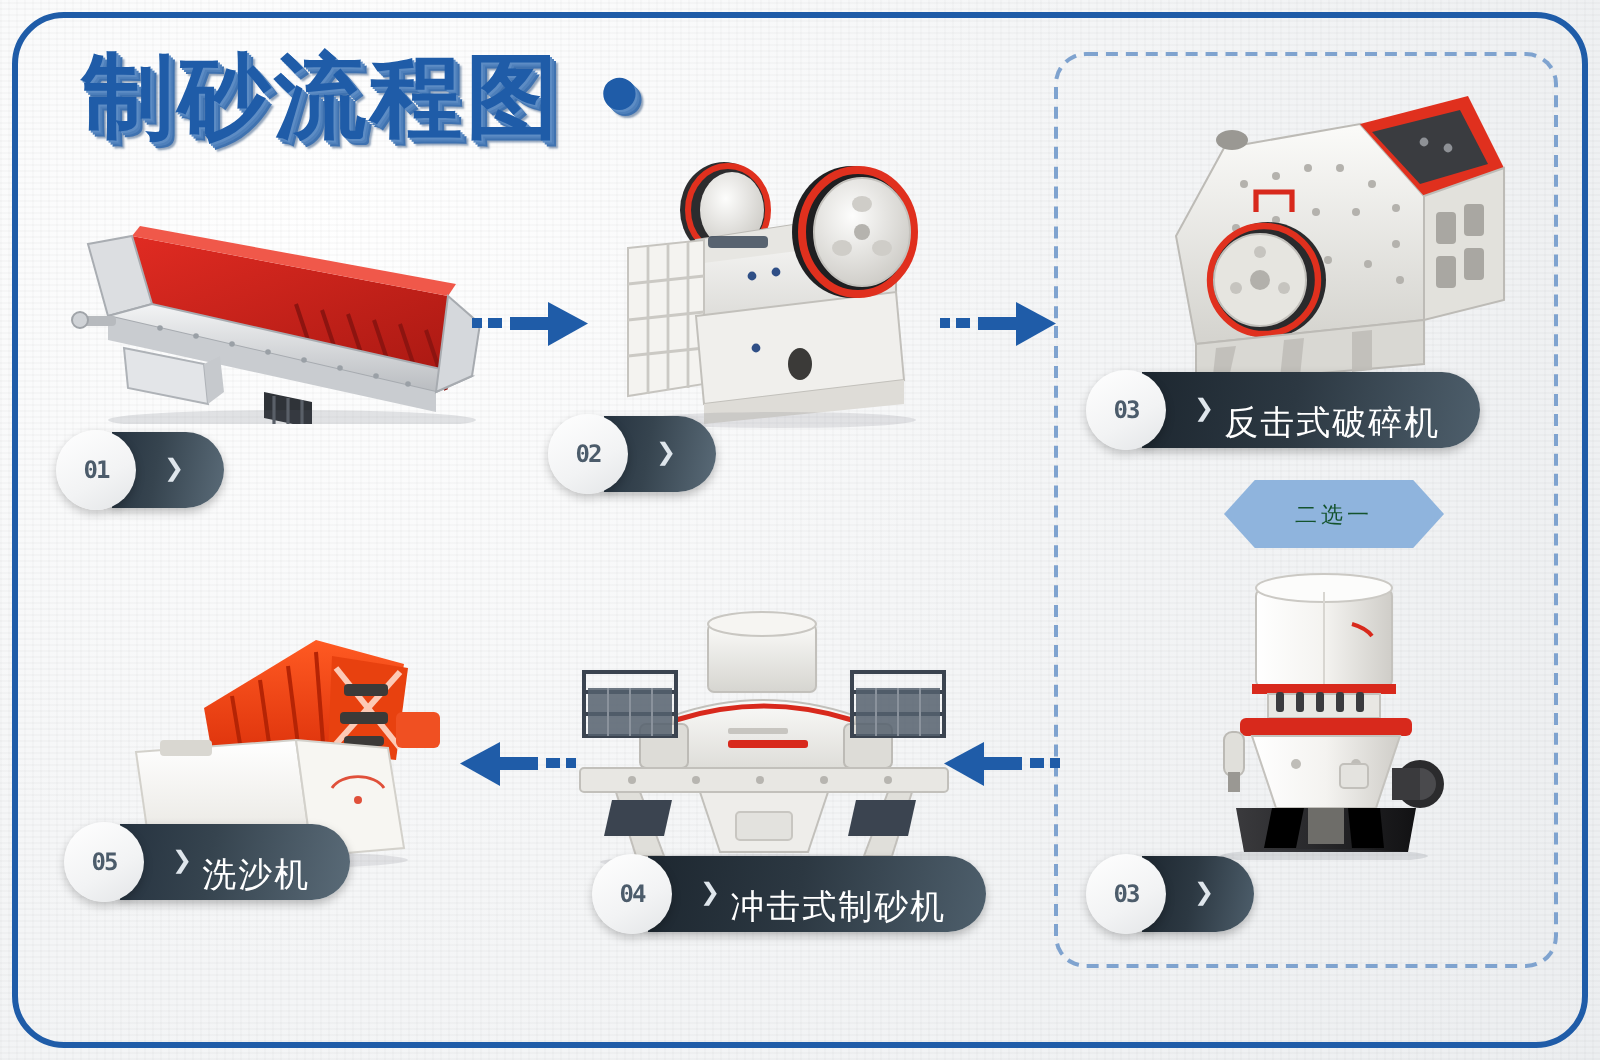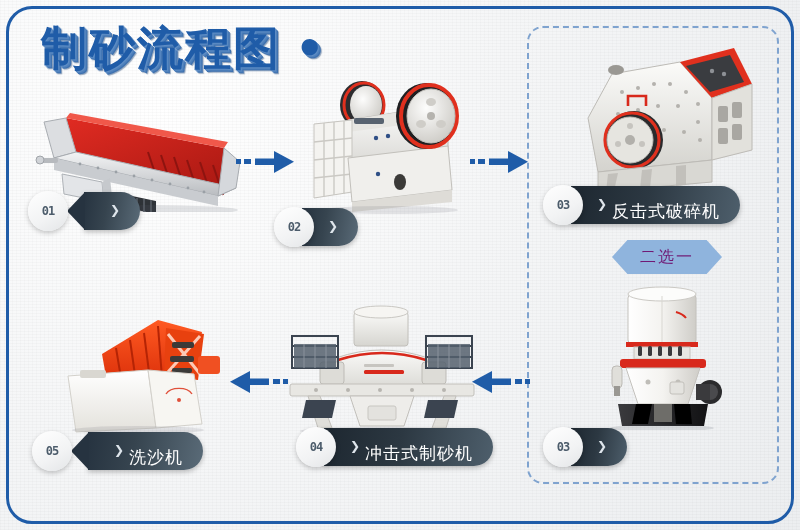--- a/index.html
+++ b/index.html
@@ -43,21 +43,21 @@
   .dashgroup{
     position:absolute;left:527px;top:26px;width:252px;height:458px;
     border:2px dashed #7fa3cf;border-radius:16px;box-sizing:border-box;
   }
   
   .hex{
     position:absolute;left:612px;top:240px;width:110px;height:34px;
     background:#8fb4dd;
     clip-path:polygon(14% 0,86% 0,100% 50%,86% 100%,14% 100%,0 50%);
     display:flex;align-items:center;justify-content:center;
-    color:#701a75;font-size:16px;letter-spacing:2px;
+    color:#14532d;font-size:11px;letter-spacing:2px;
   }
   
   .arrow{position:absolute;}
   
   .machine{position:absolute;}
   
   .cap{position:absolute;height:38px;display:flex;align-items:center;}
   .cap .num{
     position:relative;z-index:3;
     width:40px;height:40px;border-radius:50%;
@@ -459,21 +459,21 @@
 
     <g stroke="#e0503a" stroke-width="1.4" fill="none">
       <path d="M104,86 a14,9 0 0 1 26,0"></path>
     </g>
     <circle cx="117" cy="92" r="2" fill="#e0503a"></circle>
 
     <rect x="18" y="62" width="26" height="8" rx="2" fill="#d9d7d1"></rect>
     <ellipse cx="76" cy="122" rx="66" ry="4" fill="rgba(90,95,105,.14)"></ellipse>
   </svg>
 
-  <div class="cap" style="left:28px;top:192px;gap:28px;">
+  <div class="cap" style="left:28px;top:216px;">
     <div class="num">01</div>
     <div class="tag">
       <span class="chev">❯</span>
     </div>
   </div>
 
   <div class="cap" style="left:274px;top:208px;">
     <div class="num">02</div>
     <div class="tag">
       <span class="chev">❯</span>
@@ -496,21 +496,21 @@
   </div>
 
   <div class="cap dark" style="left:296px;top:428px;">
     <div class="num">04</div>
     <div class="tag">
       <span class="chev">❯</span>
       <span class="txt">冲击式制砂机</span>
     </div>
   </div>
 
-  <div class="cap" style="left:32px;top:432px;gap:28px;">
+  <div class="cap" style="left:32px;top:412px;">
     <div class="num">05</div>
     <div class="tag">
       <span class="chev">❯</span>
       <span class="txt">洗沙机</span>
     </div>
   </div>
 
 </div>
 
 </body></html>

